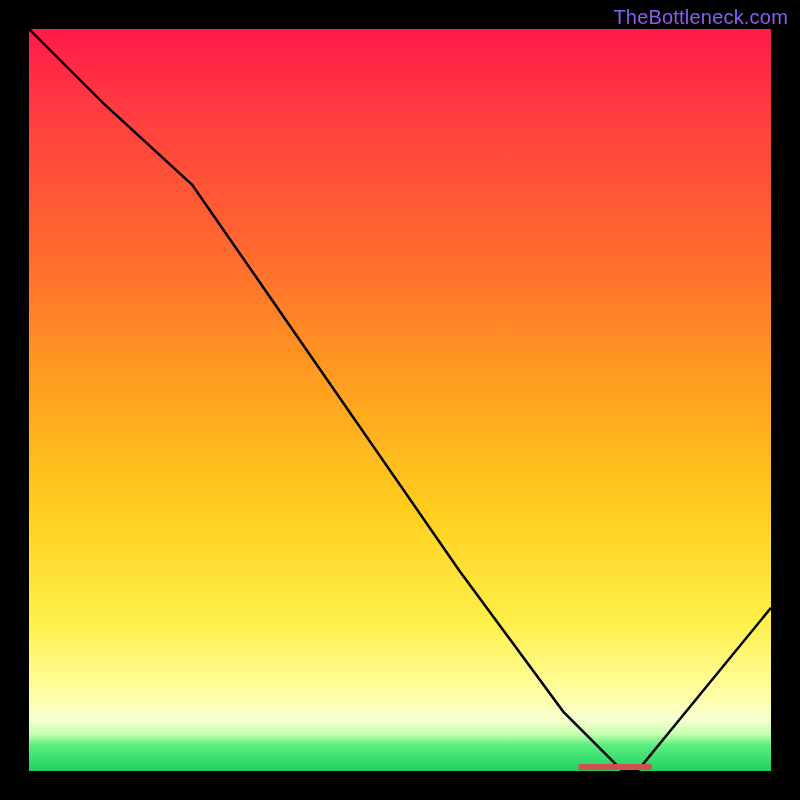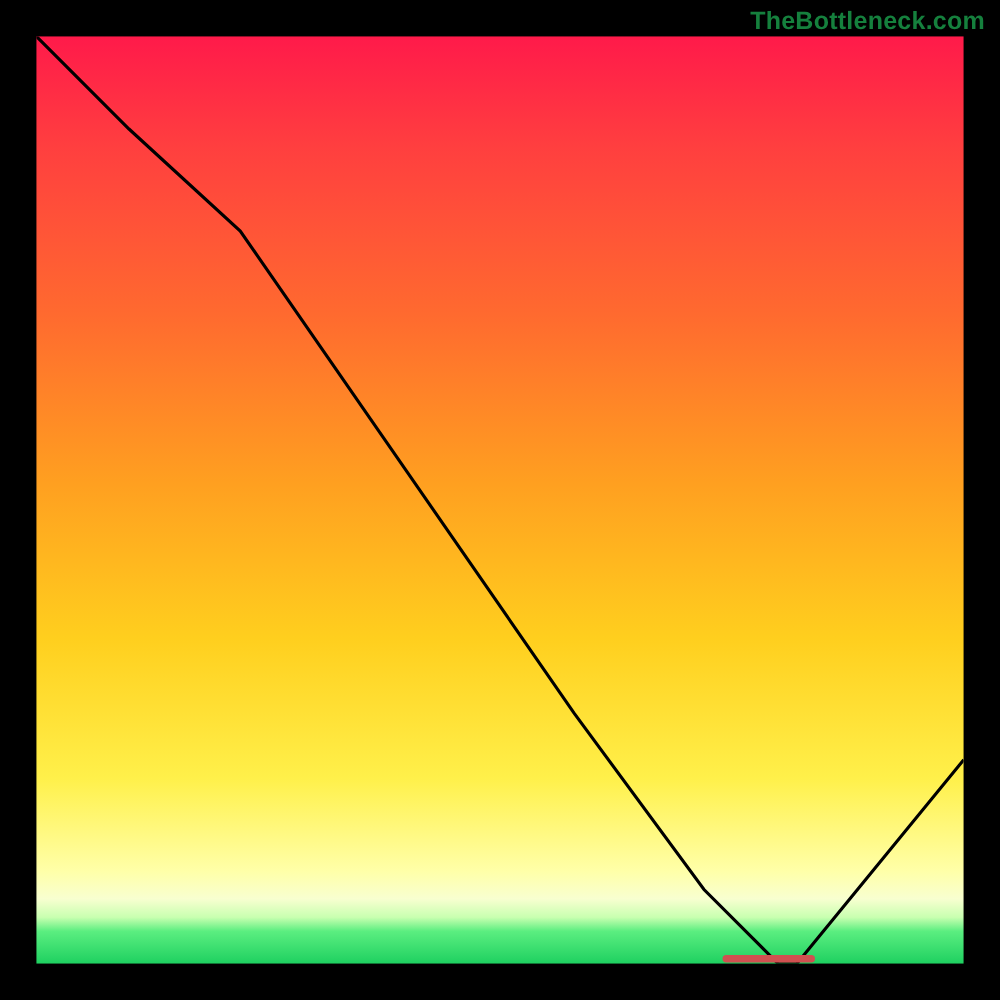--- a/index.html
+++ b/index.html
@@ -15,23 +15,23 @@
     position: absolute;
     inset: 0;
     width: 800px;
     height: 800px;
     background: #000;
   }
   .watermark {
     position: absolute;
     top: 6px;
     right: 12px;
-    color: #15803d;
+    color: #8b5cf6;
     font-size: 20px;
-    font-weight: 700;
+    font-weight: 400;
     letter-spacing: 0.2px;
     user-select: none;
   }
   .plot-area {
     position: absolute;
     left: 29px;
     top: 29px;
     width: 742px;
     height: 742px;
     overflow: hidden;

